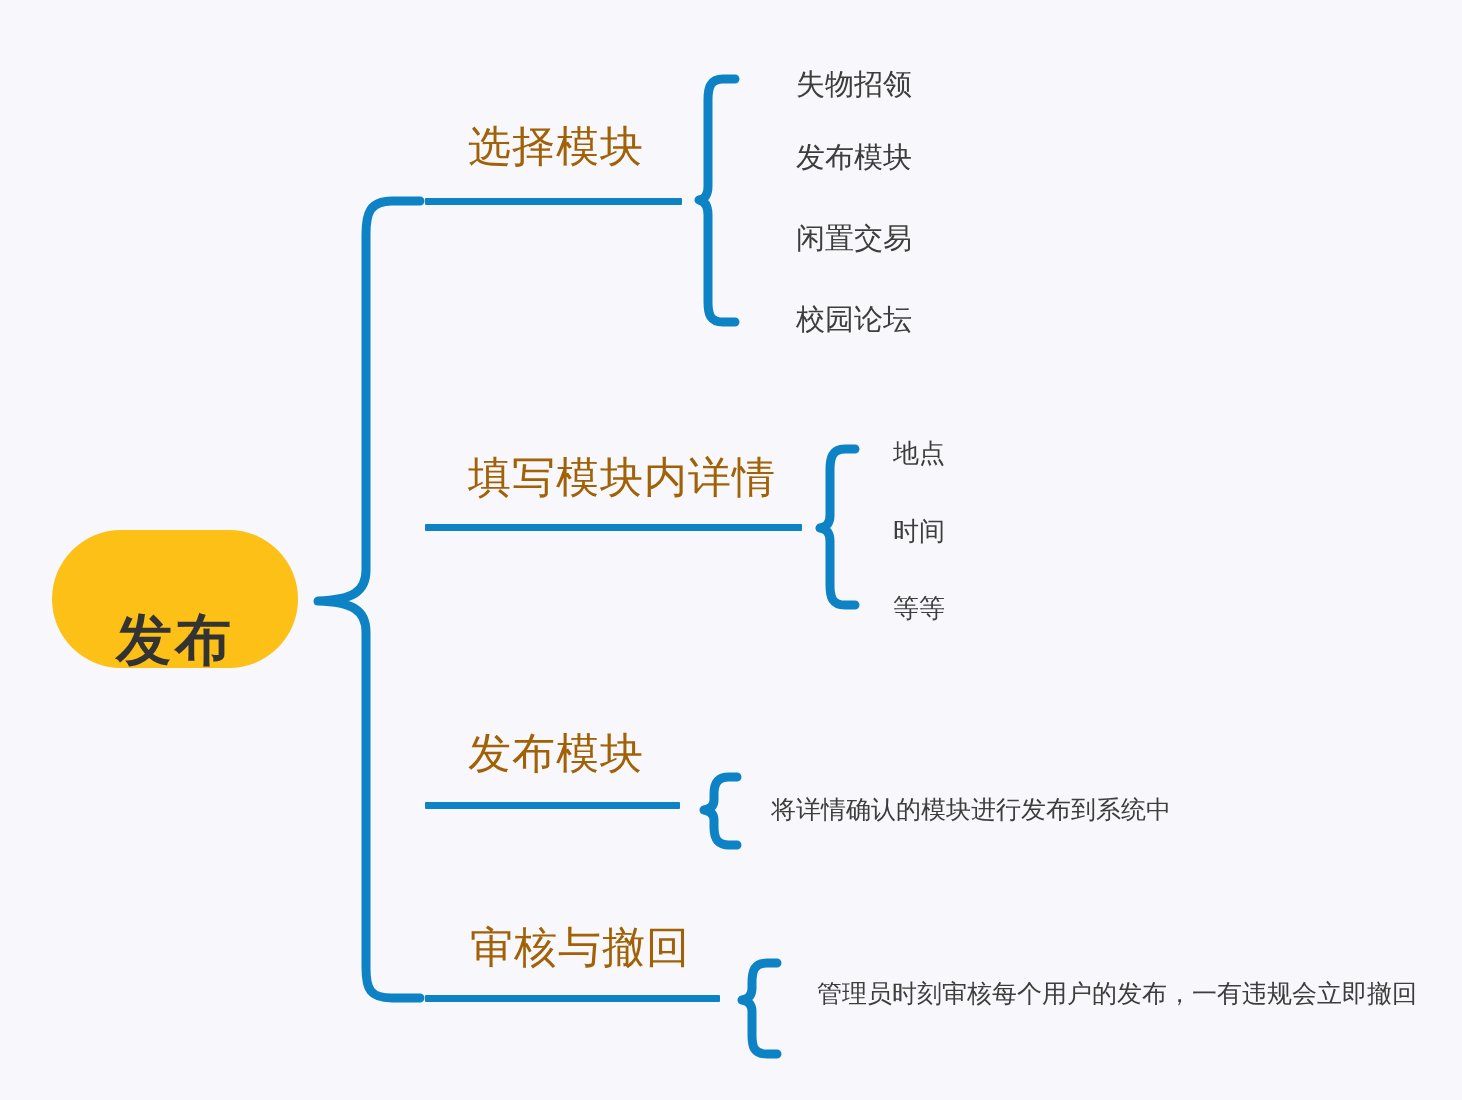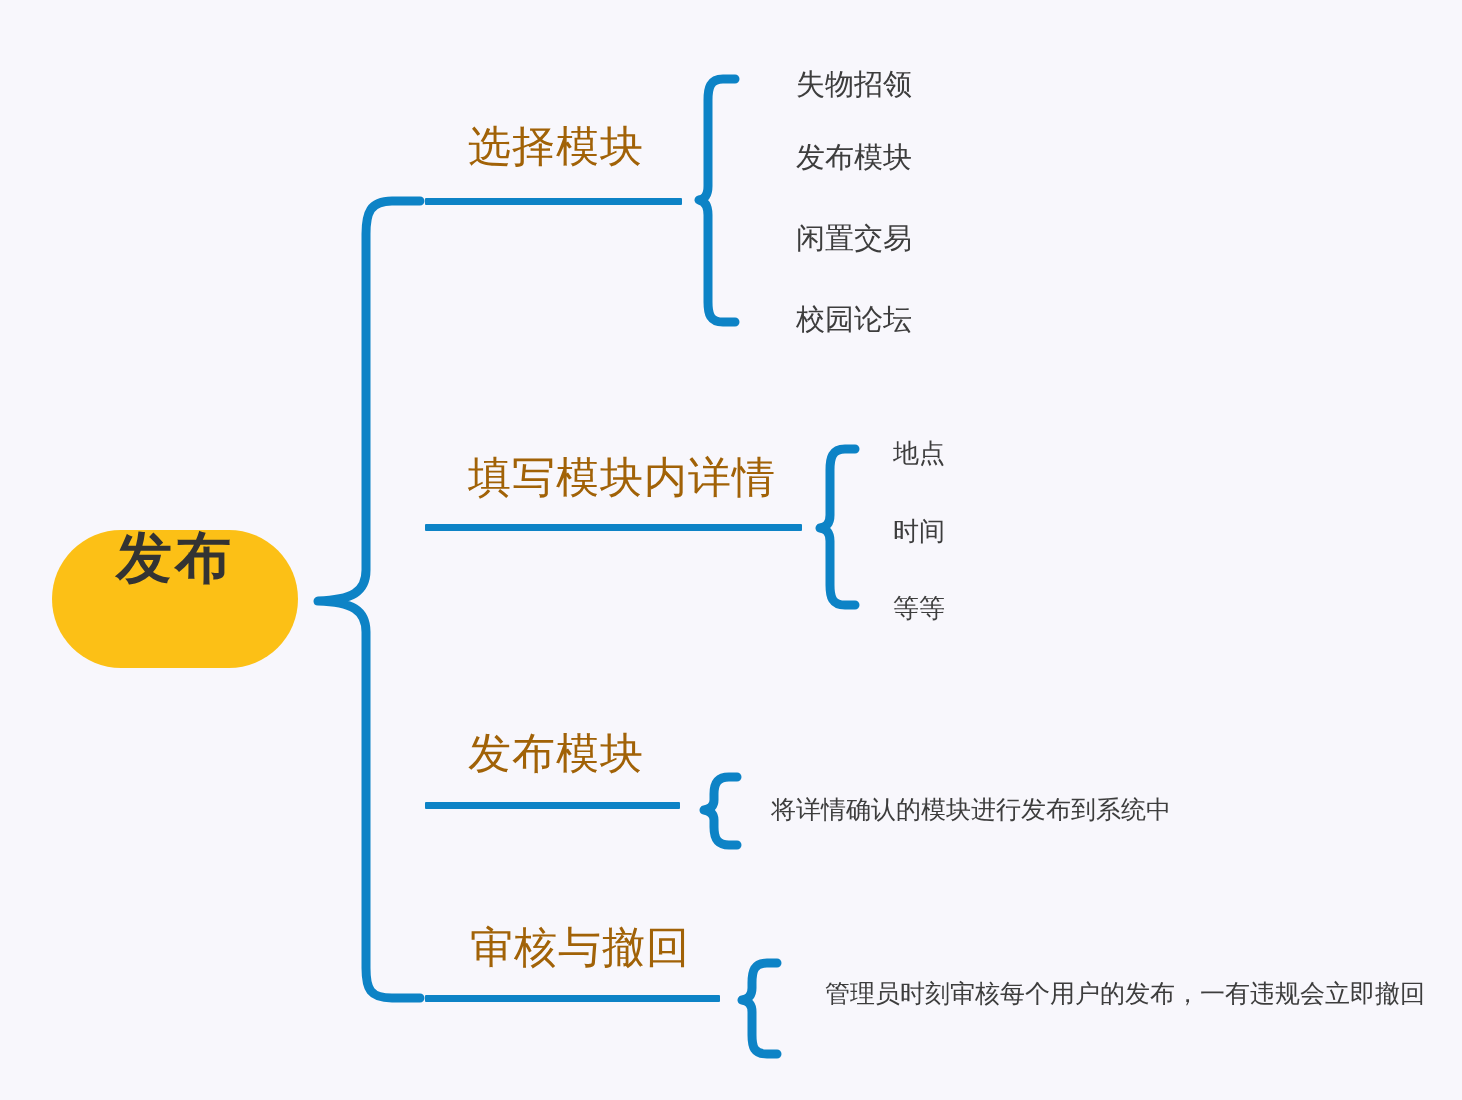--- a/index.html
+++ b/index.html
@@ -33,21 +33,21 @@
   
   .root-node {
     position: absolute;
     left: 52px;
     top: 530px;
     width: 246px;
     height: 138px;
     background: #fcc016;
     border-radius: 69px;
     display: flex;
-    align-items: flex-start;
+    align-items: flex-end;
     justify-content: center;
     box-sizing: border-box;
   }
   .root-label {
     font-size: 56px;
     font-weight: bold;
     color: #333333;
     letter-spacing: 3px;
     line-height: 1;
     white-space: nowrap;
@@ -188,16 +188,16 @@
     <div class="branch-label" style="left:468px; top:731px;">发布模块</div>
     <div class="branch-underline" style="left:425px; top:802px; width:255px;"></div>
 
     <div class="leaf leaf-sm" style="left:771px; top:797px;">将详情确认的模块进行发布到系统中</div>
   </div>
 
   <div class="branch">
     <div class="branch-label" style="left:470px; top:925px;">审核与撤回</div>
     <div class="branch-underline" style="left:425px; top:995px; width:295px;"></div>
 
-    <div class="leaf-wrap" style="left:817px; top:975px; width:616px;text-align:center;">管理员时刻审核每个用户的发布，一有违规会立即撤回</div>
+    <div class="leaf-wrap" style="left:817px; top:975px; width:616px;">管理员时刻审核每个用户的发布，一有违规会立即撤回</div>
   </div>
 
 </div>
 
 </body></html>

